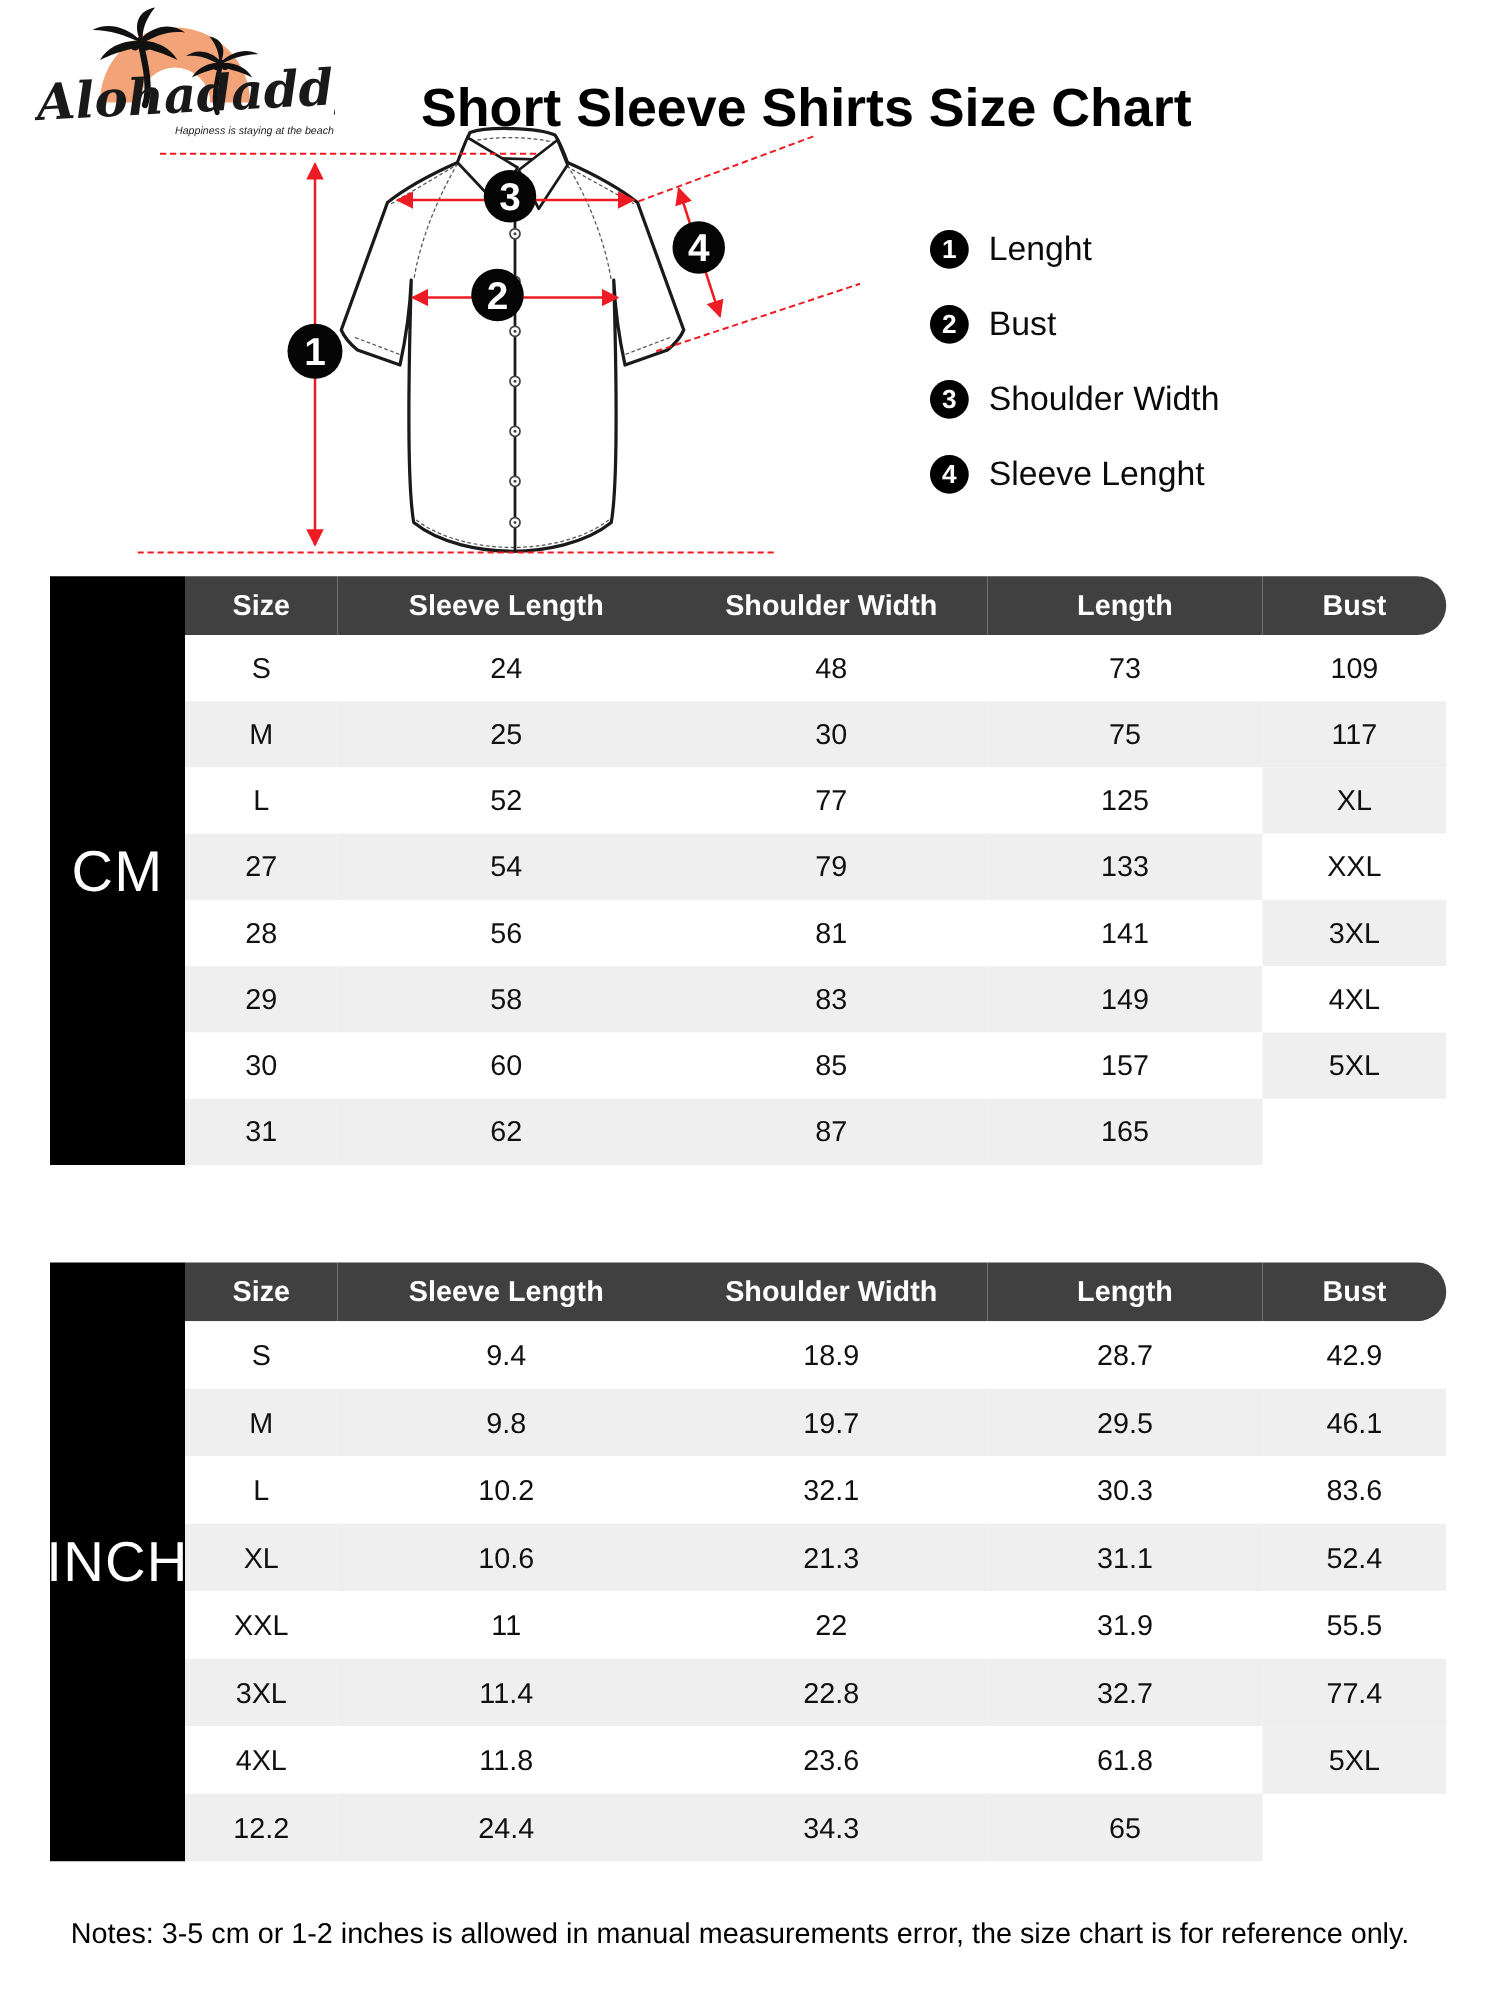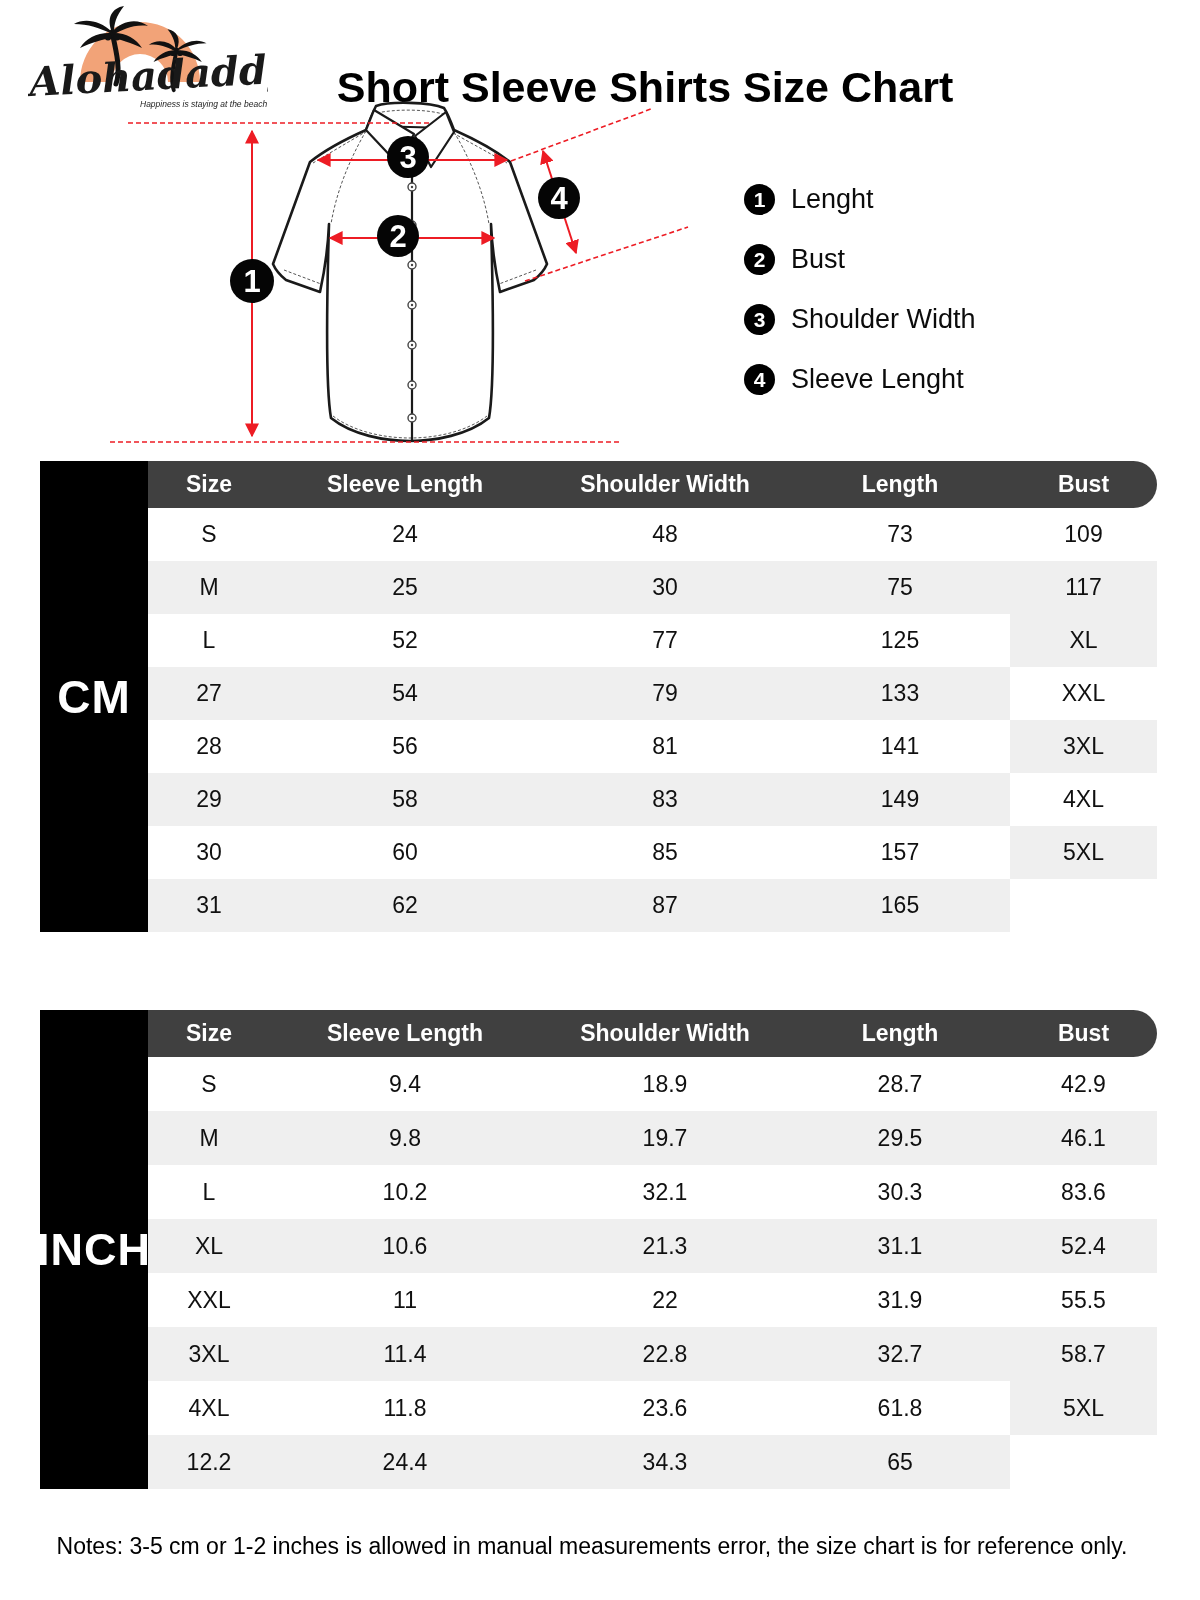--- a/index.html
+++ b/index.html
@@ -21,21 +21,21 @@
   }
   .legend-label{font-size:27px;color:#0b0b0b;white-space:nowrap;}
 
   .size-table{
     position:absolute;left:40px;display:grid;
     grid-template-columns:108px 122px 270px 250px 220px 147px;
   }
   .table-cm{top:461px;grid-template-rows:47px repeat(8,53px);}
   .table-inch{top:1010px;grid-template-rows:47px repeat(8,54px);}
   .unit-cell{
-    grid-row:1 / span 9;grid-column:1;background:#000;color:#fff;font-weight:700;
+    grid-row:1 / span 9;grid-column:1;background:#000;color:#fff;font-weight:400;
     display:flex;align-items:center;justify-content:center;font-size:46px;letter-spacing:1px;
   }
   .table-inch .unit-cell{font-size:45px;}
   .header-cell{
     background:#404040;color:#fff;font-weight:700;font-size:23px;
     display:flex;align-items:center;justify-content:center;
   }
   .header-cell.last{border-radius:0 24px 24px 0;}
   .cell{
     display:flex;align-items:center;justify-content:center;
@@ -254,21 +254,21 @@
     <div class="cell alt">52.4</div>
     <div class="cell">XXL</div>
     <div class="cell">11</div>
     <div class="cell">22</div>
     <div class="cell">31.9</div>
     <div class="cell">55.5</div>
     <div class="cell alt">3XL</div>
     <div class="cell alt">11.4</div>
     <div class="cell alt">22.8</div>
     <div class="cell alt">32.7</div>
-    <div class="cell alt">58.7</div>
+    <div class="cell alt">77.4</div>
     <div class="cell">4XL</div>
     <div class="cell">11.8</div>
     <div class="cell">23.6</div>
     <div class="cell">61.8</div>
     <div class="cell alt">5XL</div>
     <div class="cell alt">12.2</div>
     <div class="cell alt">24.4</div>
     <div class="cell alt">34.3</div>
     <div class="cell alt">65</div>
   </section>

